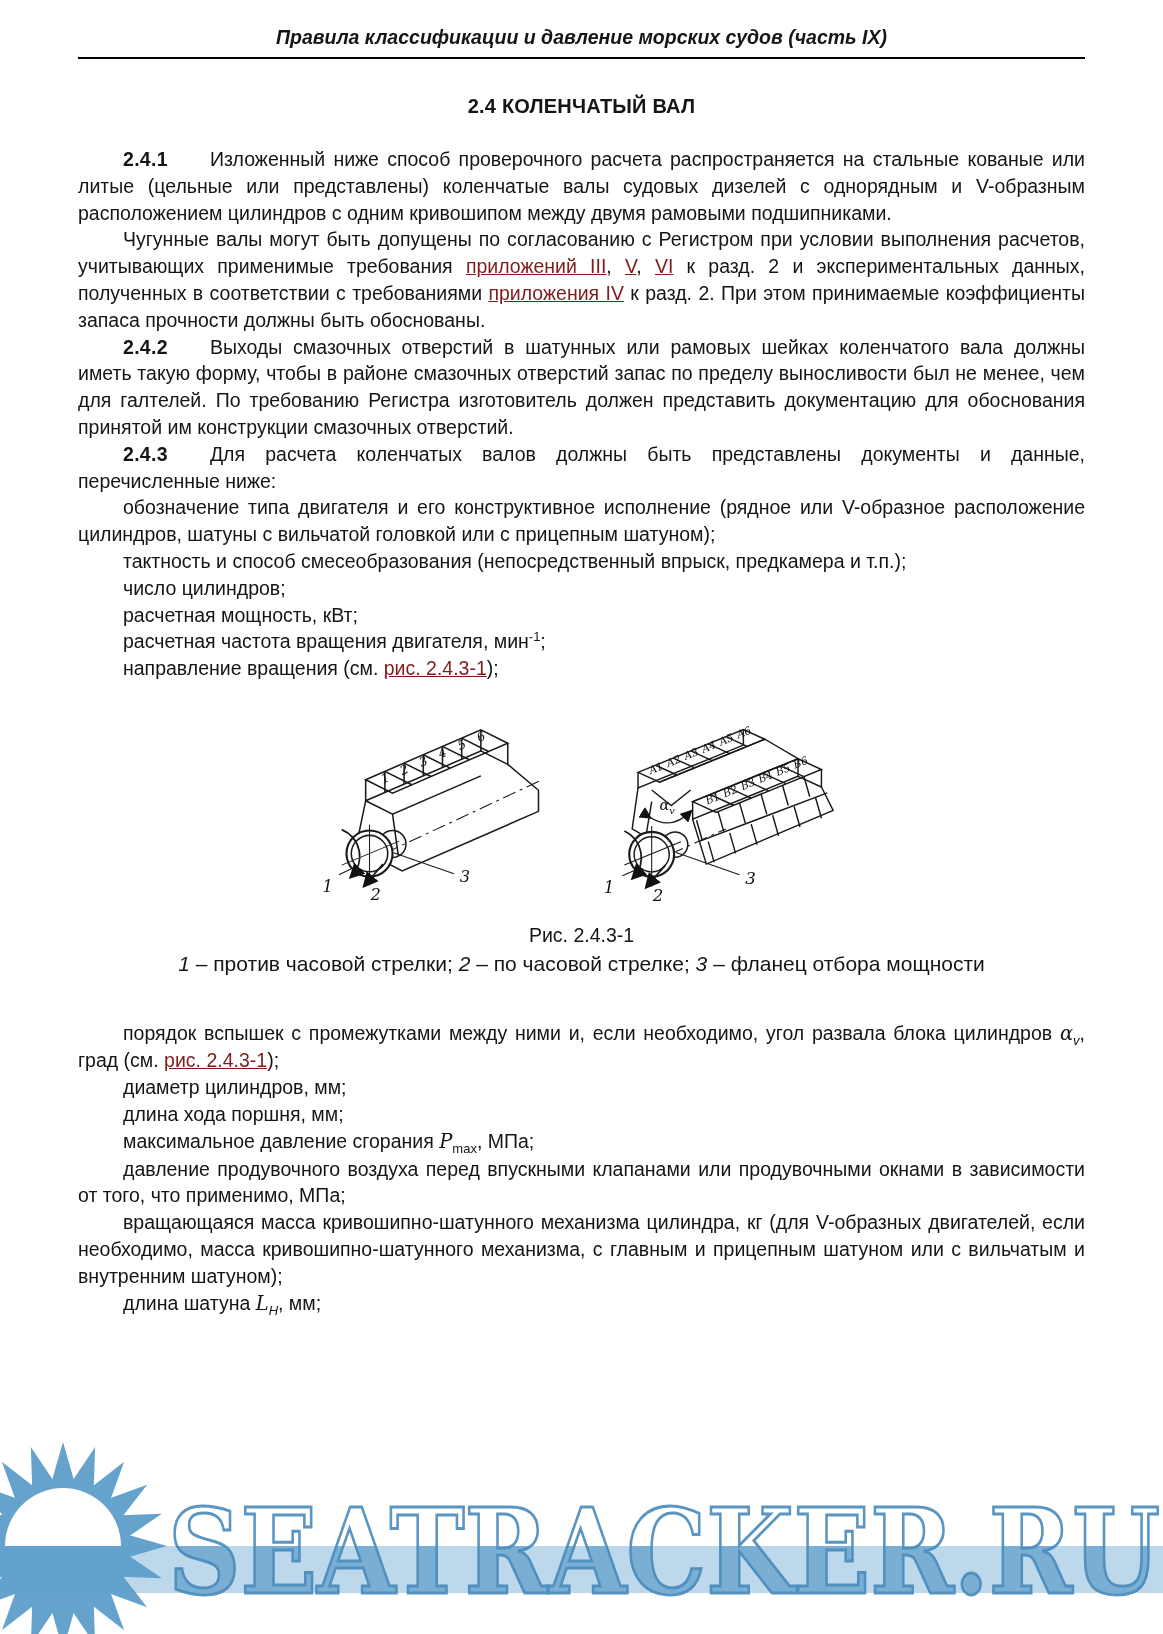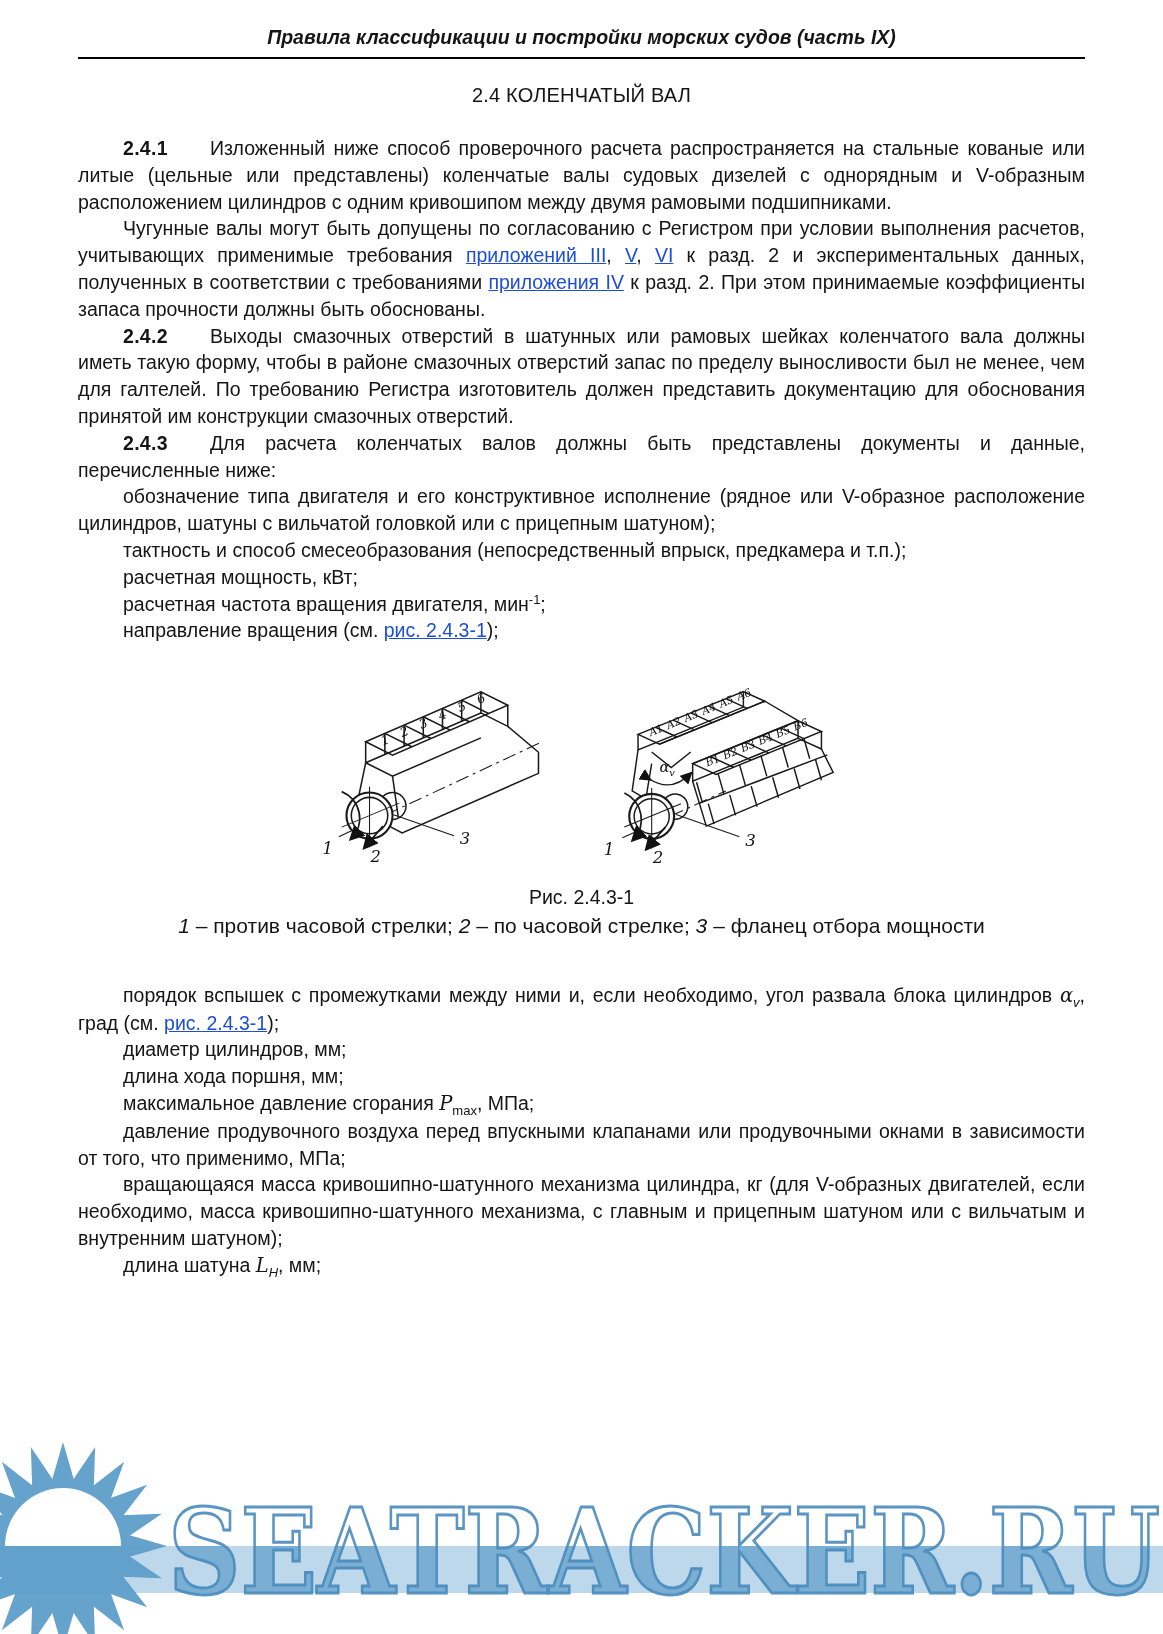--- a/index.html
+++ b/index.html
@@ -6,30 +6,30 @@
   body{
     width:1163px;height:1634px;background:#ffffff;position:relative;overflow:hidden;
     font-family:"Liberation Sans","DejaVu Sans",sans-serif;color:#151515;
   }
   .page{padding:26px 78px 0 78px;position:relative;}
   .header-line{
     text-align:center;font-weight:bold;font-style:italic;font-size:19.5px;
     padding-bottom:8px;border-bottom:2.5px solid #000;
   }
   .section-title{
-    text-align:center;font-weight:normal;font-size:20px;
-    margin-top:25px;margin-bottom:28px;letter-spacing:.2px;
+    text-align:center;font-weight:bold;font-size:20px;
+    margin-top:36px;margin-bottom:28px;letter-spacing:.2px;
   }
   .para{
     font-size:19.5px;line-height:26.8px;text-align:justify;margin:0;
     text-indent:45px;
   }
   .para b{letter-spacing:.3px;}
   .num-gap{display:inline-block;width:42px;}
-  a.doc-link{color:#1d4ed8;text-decoration:underline;cursor:pointer;}
+  a.doc-link{color:#7f1d1d;text-decoration:underline;cursor:pointer;}
   sup{font-size:13px;vertical-align:super;line-height:0;}
   sub{font-size:13px;vertical-align:sub;line-height:0;}
   .it{font-style:italic;}
   i.math{font-family:"DejaVu Serif","Liberation Serif",serif;}
   .cap-title,.cap-sub{text-align:center;text-indent:0;margin:0;}
   .cap-title{margin-top:14px;}
   .cap-legend{text-align:center;text-indent:0;font-size:21px;margin:2px 0 42px 0;}
   .figure-row{
     display:flex;justify-content:center;align-items:flex-end;gap:34px;
     margin:26px 0 4px 0;
@@ -42,31 +42,32 @@
   }
   .wm-sun{position:absolute;left:-45px;top:1438px;pointer-events:none;opacity:.93;}
   .wm-textsvg{position:absolute;left:168px;top:1468px;pointer-events:none;}
   .wm-glyphs{font-family:"DejaVu Serif","Liberation Serif",serif;font-weight:bold;font-size:118px;}
 </style>
 </head>
 <body>
 
 <div class="page">
 
-  <div class="header-line">Правила классификации и постройки морских судов (часть IX)</div>
+  <div class="header-line">Правила классификации и давление морских судов (часть IX)</div>
 
   <div class="section-title">2.4 КОЛЕНЧАТЫЙ ВАЛ</div>
 
   <div id="flow-before">
       <p class="para body"><b>2.4.1</b><span class="num-gap"></span><span>Изложенный ниже способ проверочного расчета распространяется на стальные кованые или литые (цельные или представлены) коленчатые валы судовых дизелей с однорядным и V-образным расположением цилиндров с одним кривошипом между двумя рамовыми подшипниками.</span></p>
       <p class="para body"><span>Чугунные валы могут быть допущены по согласованию с Регистром при условии выполнения расчетов, учитывающих применимые требования </span><a class="doc-link" href="#">приложений III</a><span>, </span><a class="doc-link" href="#">V</a><span>, </span><a class="doc-link" href="#">VI</a><span> к разд. 2 и экспериментальных данных, полученных в соответствии с требованиями </span><a class="doc-link" href="#">приложения IV</a><span> к разд. 2. При этом принимаемые коэффициенты запаса прочности должны быть обоснованы.</span></p>
       <p class="para body"><b>2.4.2</b><span class="num-gap"></span><span>Выходы смазочных отверстий в шатунных или рамовых шейках коленчатого вала должны иметь такую форму, чтобы в районе смазочных отверстий запас по пределу выносливости был не менее, чем для галтелей. По требованию Регистра изготовитель должен представить документацию для обоснования принятой им конструкции смазочных отверстий.</span></p>
       <p class="para body"><b>2.4.3</b><span class="num-gap"></span><span>Для расчета коленчатых валов должны быть представлены документы и данные, перечисленные ниже:</span></p>
       <p class="para body"><span>обозначение типа двигателя и его конструктивное исполнение (рядное или V-образное расположение цилиндров, шатуны с вильчатой головкой или с прицепным шатуном);</span></p>
       <p class="para body"><span>тактность и способ смесеобразования (непосредственный впрыск, предкамера и т.п.);</span></p>
+      <p class="para body"><span>число цилиндров;</span></p>
       <p class="para body"><span>расчетная мощность, кВт;</span></p>
       <p class="para body"><span>расчетная частота вращения двигателя, мин</span><sup>-1</sup><span>;</span></p>
       <p class="para body"><span>направление вращения (см. </span><a class="doc-link" href="#">рис. 2.4.3-1</a><span>);</span></p>
     </div>
 
   <div class="figure-row">
 
     <svg width="240" height="200" viewBox="0 0 250 205">
       <defs>
         <marker id="ahL" markerWidth="9" markerHeight="9" refX="7" refY="4.5" orient="auto">

